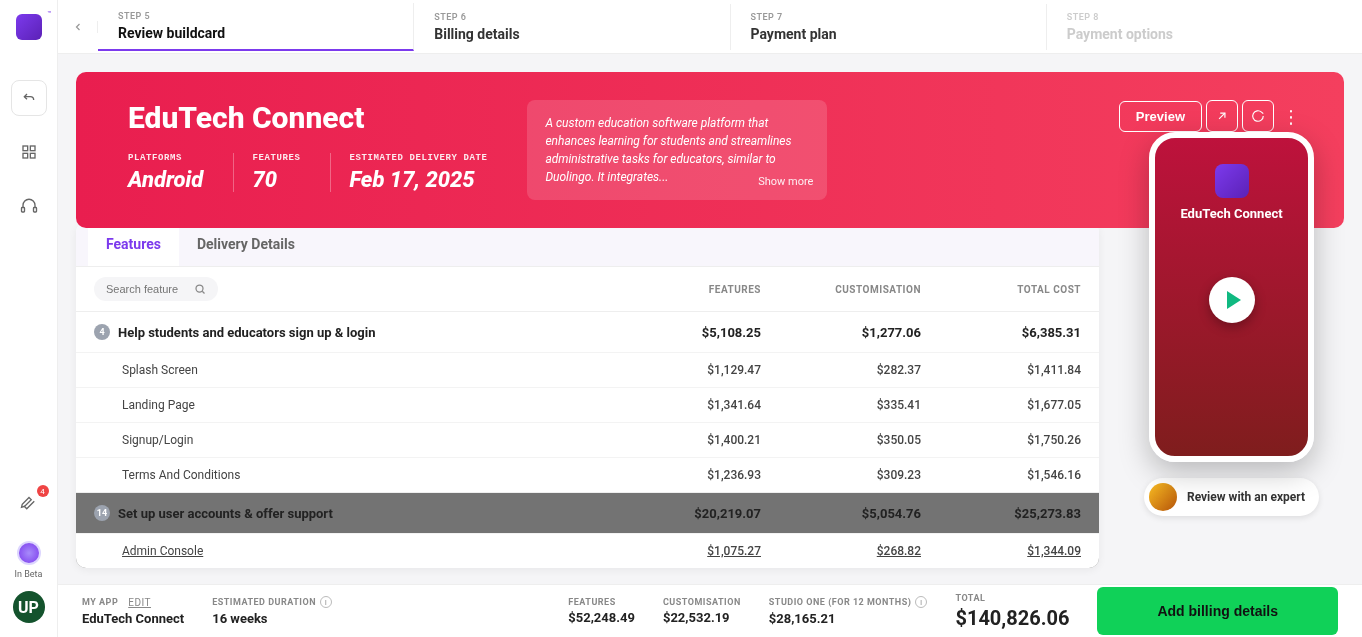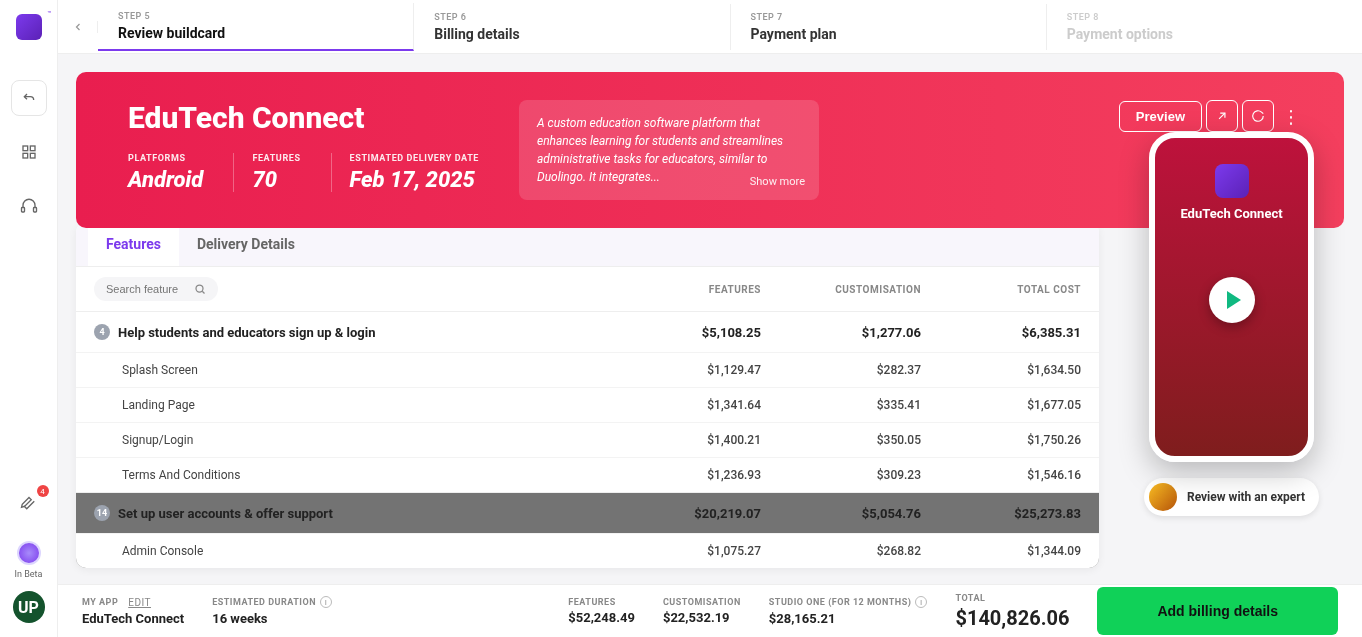--- a/index.html
+++ b/index.html
@@ -26,21 +26,21 @@
 .step.active { border-bottom: 2px solid #7c3aed; }
 .step.active .step-title { color: #111; }
 .step.disabled .step-num, .step.disabled .step-title { color: #ccc; }
 .content-scroll { flex: 1; overflow: auto; padding: 18px 18px 0 18px; position: relative; }
 .hero { background: linear-gradient(90deg,#e91e4f,#f43f5e); border-radius: 10px; padding: 28px 40px 28px 52px; color: #fff; display: flex; align-items: flex-start; gap: 40px; position: relative; }
 .hero-left { flex: 0 0 auto; }
 .hero h1 { font-size: 30px; font-weight: 800; margin-bottom: 18px; }
 .hero-stats { display: flex; gap: 30px; }
 .hero-stat { border-left: 1px solid rgba(255,255,255,0.3); padding-left: 18px; }
 .hero-stat:first-child { border-left: none; padding-left: 0; }
-.hero-stat .lbl { font-size: 9px; letter-spacing: 0.6px; font-weight: 700; text-transform: uppercase; opacity: 0.9; }
+.hero-stat .lbl { font-size: 9px; letter-spacing: 0.6px; font-weight: 700; text-transform: uppercase; opacity: 0.9; font-family: Liberation Mono, monospace; }
 .hero-stat .val { font-size: 22px; font-weight: 800; margin-top: 4px; font-style: italic; }
 .hero-desc { background: rgba(255,255,255,0.15); border-radius: 8px; padding: 14px 18px; font-size: 12px; font-style: italic; max-width: 300px; line-height: 1.5; position: relative; }
 .show-more { position: absolute; bottom: 10px; right: 14px; font-size: 11px; font-style: normal; opacity: 0.9; cursor: pointer; }
 .hero-actions { margin-left: auto; display: flex; gap: 4px; align-items: center; }
 .btn-preview { border: 1.5px solid #fff; background: transparent; color: #fff; padding: 7px 16px; border-radius: 6px; font-weight: 700; font-size: 13px; cursor: pointer; }
 .icon-btn-sq { width: 32px; height: 32px; border: 1.5px solid #fff; border-radius: 6px; display: flex; align-items: center; justify-content: center; cursor: pointer; color: #fff; }
 .kebab { color: #fff; cursor: pointer; padding: 4px; font-size: 18px; }
 .body-row { display: flex; gap: 20px; margin-top: -16px; align-items: flex-start; }
 .card-table { background: #fff; border-radius: 10px; flex: 1; box-shadow: 0 2px 8px rgba(0,0,0,0.06); overflow: hidden; margin-top: 10px; min-width: 0;}
 .tabs { display: flex; background: #f8f6fc; border-bottom: 1px solid #eee; padding: 0 12px; }
@@ -208,21 +208,21 @@
               <span class="group-badge">4</span>
               <span class="col-name">Help students and educators sign up &amp; login</span>
               <span class="col-f">$5,108.25</span>
               <span class="col-c">$1,277.06</span>
               <span class="col-t">$6,385.31</span>
             </div>
             <div class="feature-row">
               <span class="col-name">Splash Screen</span>
               <span class="col-f">$1,129.47</span>
               <span class="col-c">$282.37</span>
-              <span class="col-t">$1,634.50</span>
+              <span class="col-t">$1,411.84</span>
             </div>
             <div class="feature-row">
               <span class="col-name">Landing Page</span>
               <span class="col-f">$1,341.64</span>
               <span class="col-c">$335.41</span>
               <span class="col-t">$1,677.05</span>
             </div>
             <div class="feature-row">
               <span class="col-name">Signup/Login</span>
               <span class="col-f">$1,400.21</span>
@@ -238,21 +238,21 @@
           </div>
 
           <div class="feature-group" style="background:#737373;">
             <div class="group-header">
               <span class="group-badge">14</span>
               <span class="col-name">Set up user accounts &amp; offer support</span>
               <span class="col-f">$20,219.07</span>
               <span class="col-c">$5,054.76</span>
               <span class="col-t">$25,273.83</span>
             </div>
-            <div class="feature-row" style="background:#fff;">
+            <div class="feature-row" style="background:#fff;text-decoration:underline;">
               <span class="col-name">Admin Console</span>
               <span class="col-f">$1,075.27</span>
               <span class="col-c">$268.82</span>
               <span class="col-t">$1,344.09</span>
             </div>
           </div>
         </div>
 
         <div class="right-col">
           <div class="phone">

